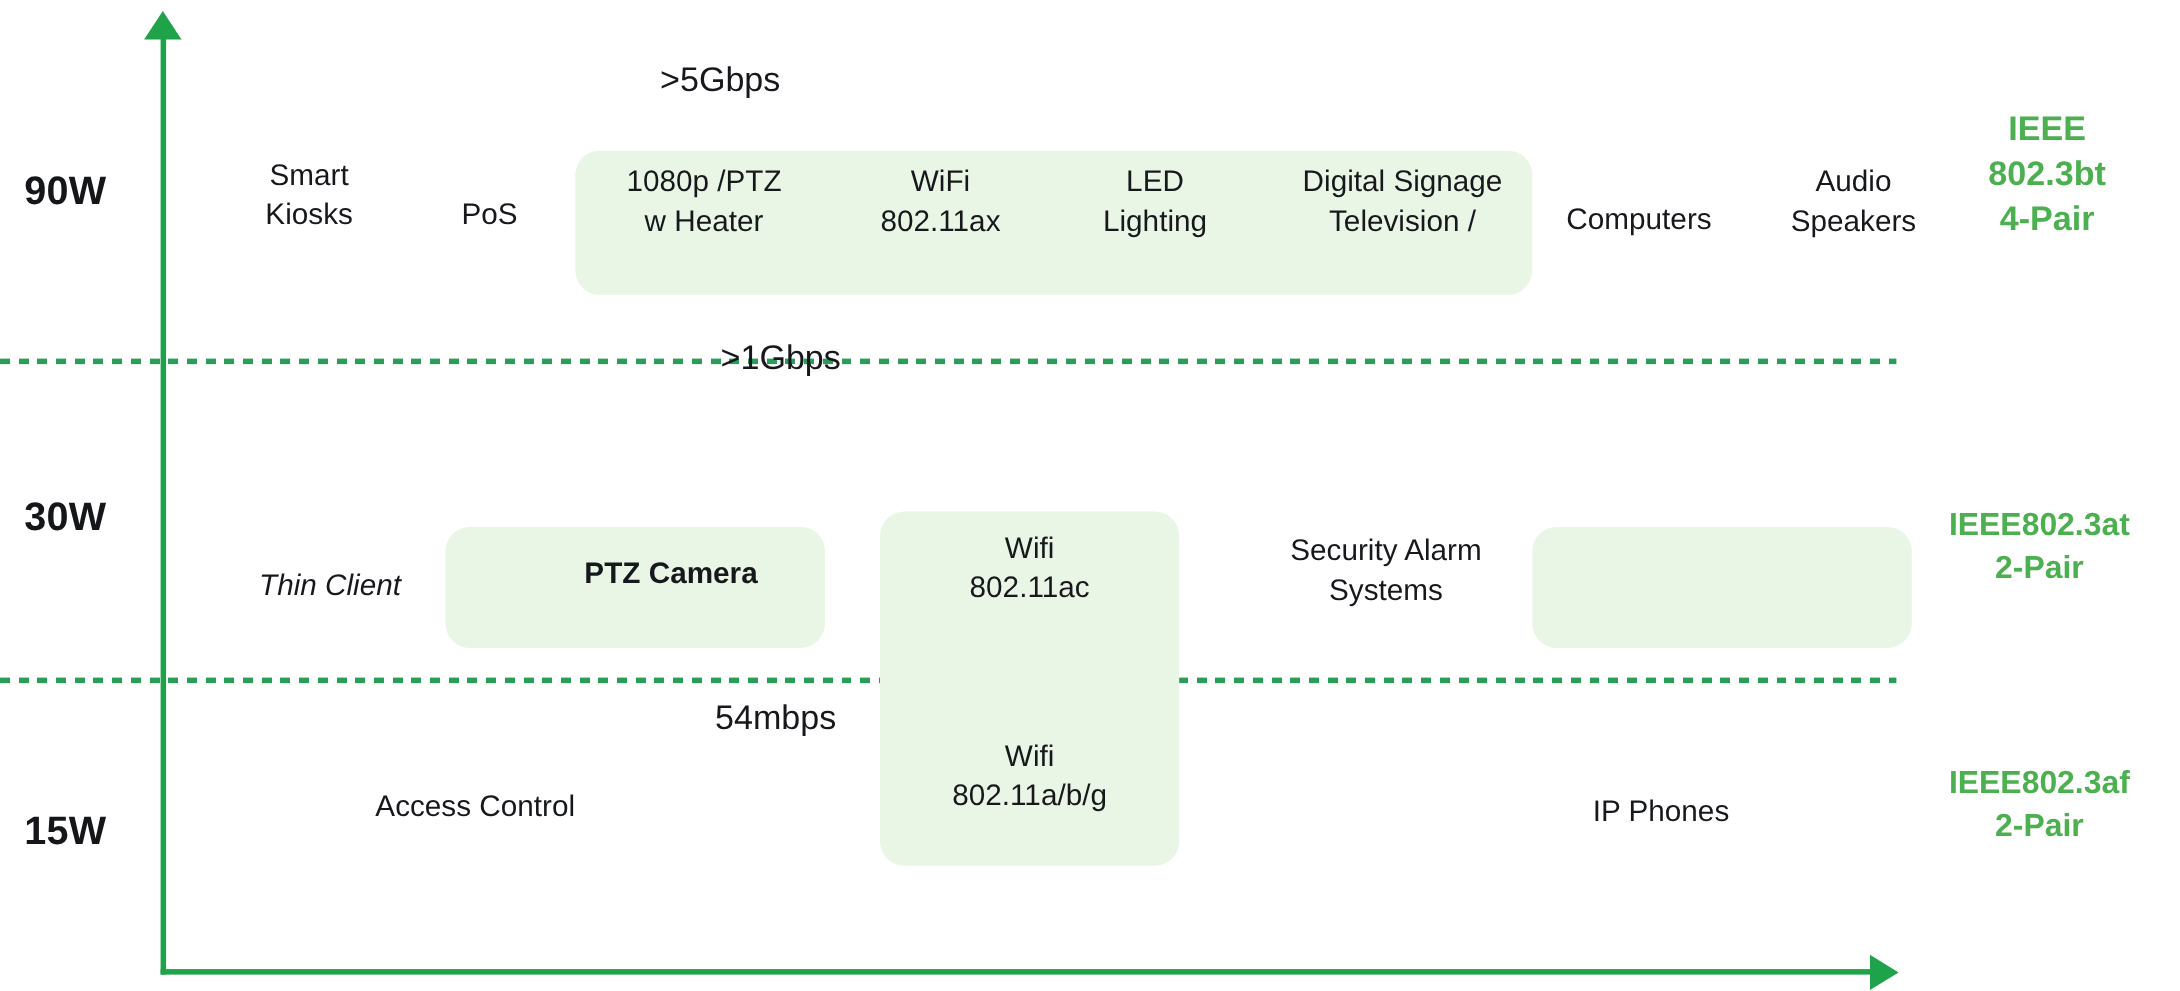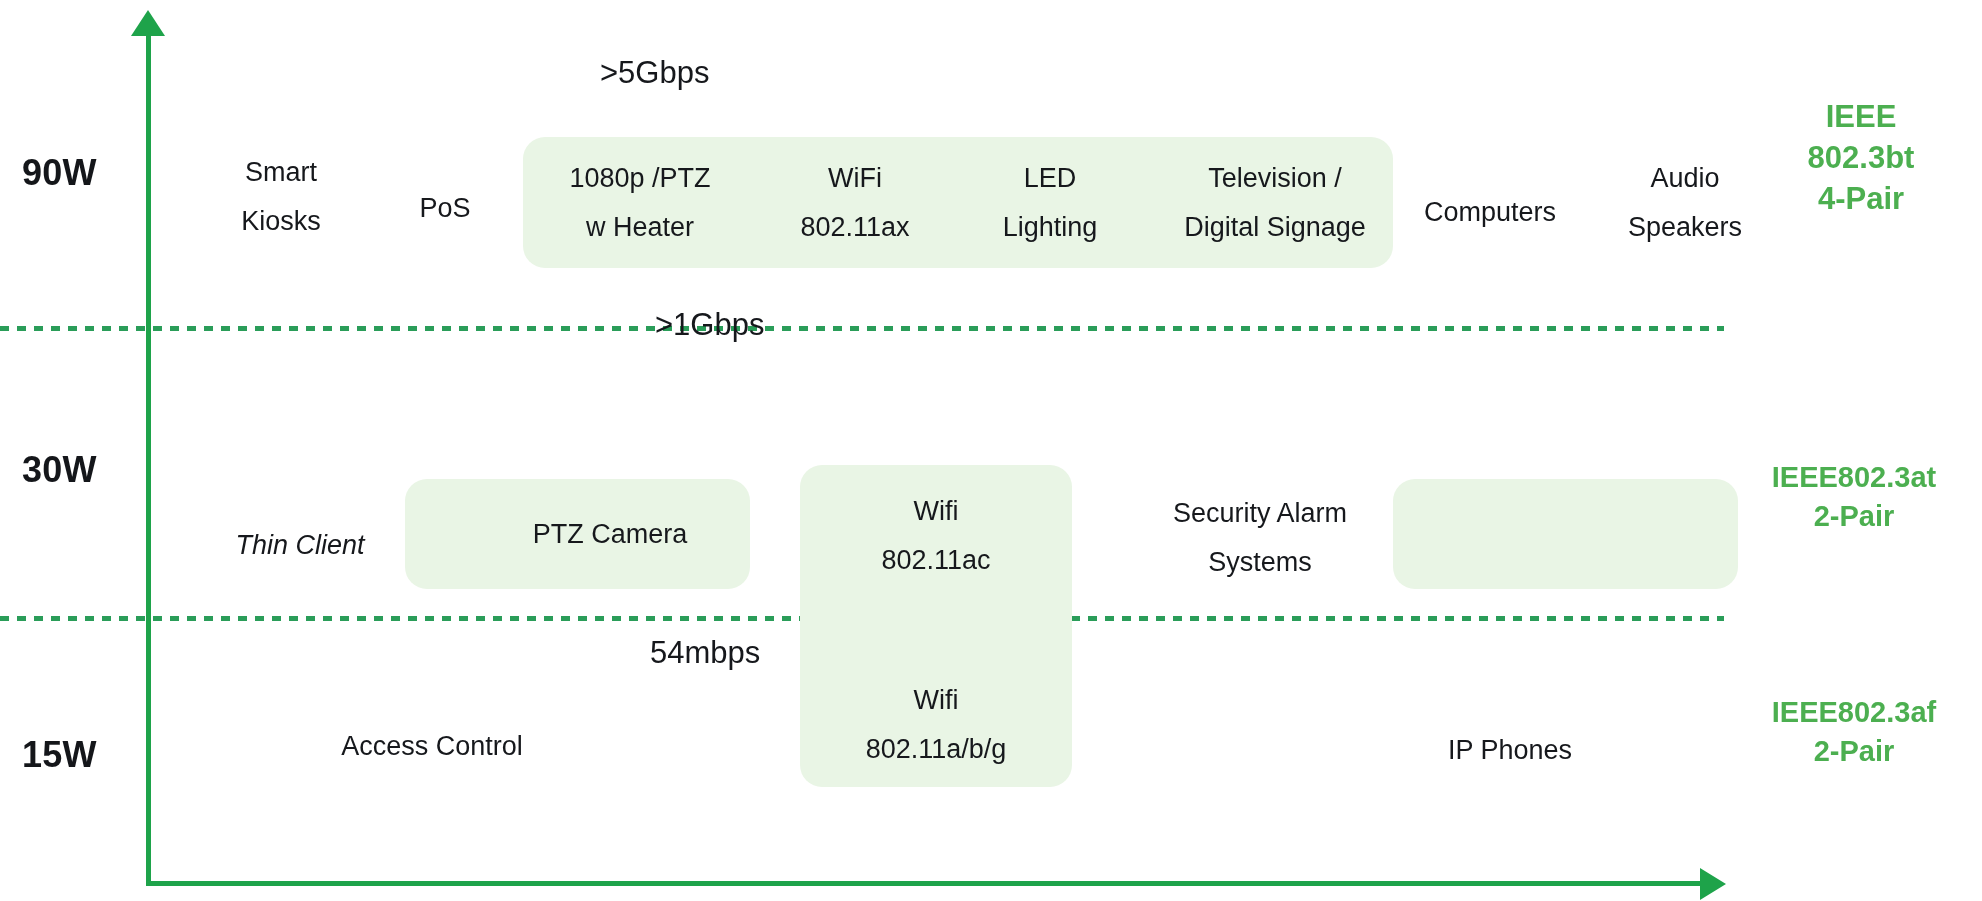--- a/index.html
+++ b/index.html
@@ -66,35 +66,35 @@
   .pill.p-top   {left:523px;top:137px;width:870px;height:131px;}
   .pill.p-ptz   {left:405px;top:479px;width:345px;height:110px;}
   .pill.p-wifi  {left:800px;top:465px;width:272px;height:322px;}
   .pill.p-audio {left:1393px;top:479px;width:345px;height:110px;}
 
   
   .item{
     position:absolute;color:#16181c;text-align:center;
     font-size:27px;line-height:1.33;
   }
-  .item .l{display:block;white-space:nowrap;margin-top:13px;}
+  .item .l{display:block;white-space:nowrap;}
 
   
   .i-kiosk  {left:186px;top:142px;width:190px;}
   .i-pos    {left:380px;top:178px;width:130px;}
   .i-1080p  {left:530px;top:148px;width:220px;}
   .i-wifiax {left:760px;top:148px;width:190px;}
   .i-led    {left:960px;top:148px;width:180px;text-align:center;}
   .i-tv     {left:1155px;top:148px;width:240px;}
   .i-comp   {left:1390px;top:182px;width:200px;}
   .i-spk1   {left:1590px;top:148px;width:190px;}
 
   
   .i-thin   {left:190px;top:515px;width:220px;font-style:italic;}
-  .i-ptz    {left:405px;top:504px;width:410px;}
+  .i-ptz    {left:405px;top:504px;width:410px;font-weight:bold;}
   .i-wifiac {left:800px;top:481px;width:272px;}
   .i-sec    {left:1120px;top:483px;width:280px;}
   .i-spk2   {left:1393px;top:504px;width:345px;}
 
   
   .i-access {left:267px;top:716px;width:330px;}
   .i-wifiab {left:800px;top:670px;width:272px;}
   .i-ip     {left:1375px;top:720px;width:270px;}
 </style>
 </head>
@@ -150,22 +150,22 @@
   </div>
   <div class="item i-wifiax">
     <span class="l">WiFi</span>
     <span class="l">802.11ax</span>
   </div>
   <div class="item i-led">
     <span class="l">LED</span>
     <span class="l">Lighting</span>
   </div>
   <div class="item i-tv">
+    <span class="l">Digital Signage</span>
     <span class="l">Television /</span>
-    <span class="l">Digital Signage</span>
   </div>
   <div class="item i-comp">
     <span class="l">Computers</span>
   </div>
   <div class="item i-spk1">
     <span class="l">Audio</span>
     <span class="l">Speakers</span>
   </div>
 
   <div class="item i-thin">

